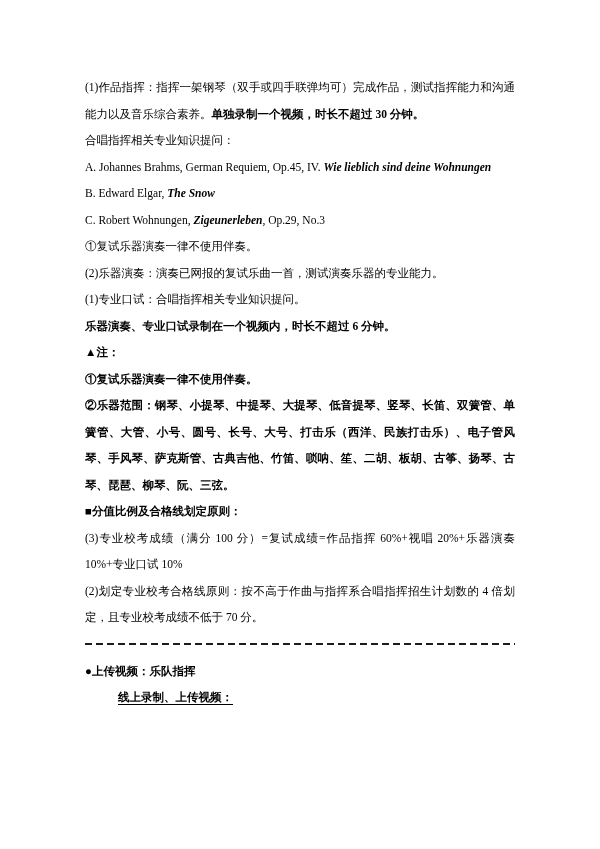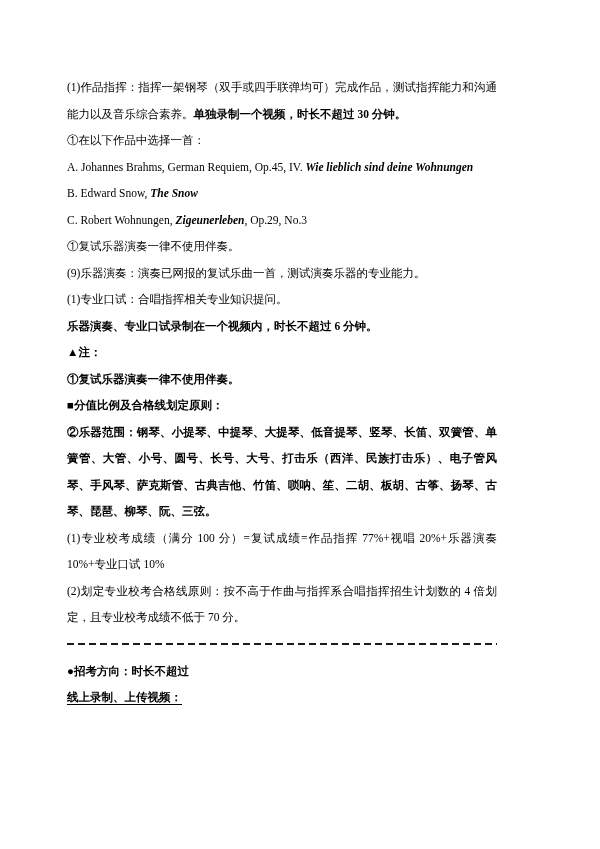--- a/index.html
+++ b/index.html
@@ -12,58 +12,58 @@
     width: 600px;
     height: 849px;
     background: #ffffff;
     overflow: hidden;
     box-sizing: border-box;
     font-family: "Liberation Serif", "DejaVu Serif", serif;
     color: #000000;
   }
   .doc-body {
     position: absolute;
-    left: 67px;
+    left: 85px;
     top: 74px;
     width: 430px;
   }
   .para {
     margin: 0;
     font-size: 11.5px;
     line-height: 26.5px;
     text-align: justify;
     word-break: break-word;
     color: #000000;
   }
   .run { white-space: pre-wrap; }
   .b { font-weight: bold; }
   .i { font-style: italic; font-weight: bold; }
-  .u { text-decoration: underline; text-underline-offset: 3px; }
+  .u { text-decoration: underline; text-underline-offset: 3px; margin-left: 33px; }
   .divider {
     height: 27px;
     background: repeating-linear-gradient(to right, #1c1c1c 0 7px, transparent 7px 11px) center / 100% 2px no-repeat;
   }
 </style>
 </head>
 <body>
 
 <div class="page">
   <div class="doc-body">
       <p class="para"><span class="run">(1)作品指挥：指挥一架钢琴（双手或四手联弹均可）完成作品，测试指挥能力和沟通能力以及音乐综合素养。</span><span class="run b">单独录制一个视频，时长不超过 30 分钟。</span></p>
-      <p class="para"><span class="run">①在以下作品中选择一首：</span></p>
+      <p class="para"><span class="run">合唱指挥相关专业知识提问：</span></p>
       <p class="para"><span class="run">A. Johannes Brahms, German Requiem, Op.45, IV. </span><span class="run i">Wie lieblich sind deine Wohnungen</span></p>
-      <p class="para"><span class="run">B. Edward Snow, </span><span class="run i">The Snow</span></p>
+      <p class="para"><span class="run">B. Edward Elgar, </span><span class="run i">The Snow</span></p>
       <p class="para"><span class="run">C. Robert Wohnungen, </span><span class="run i">Zigeunerleben</span><span class="run">, Op.29, No.3</span></p>
       <p class="para"><span class="run">①复试乐器演奏一律不使用伴奏。</span></p>
-      <p class="para"><span class="run">(9)乐器演奏：演奏已网报的复试乐曲一首，测试演奏乐器的专业能力。</span></p>
+      <p class="para"><span class="run">(2)乐器演奏：演奏已网报的复试乐曲一首，测试演奏乐器的专业能力。</span></p>
       <p class="para"><span class="run">(1)专业口试：合唱指挥相关专业知识提问。</span></p>
       <p class="para"><span class="run b">乐器演奏、专业口试录制在一个视频内，时长不超过 6 分钟。</span></p>
       <p class="para"><span class="run b">▲注：</span></p>
       <p class="para"><span class="run b">①复试乐器演奏一律不使用伴奏。</span></p>
+      <p class="para"><span class="run b">②乐器范围：钢琴、小提琴、中提琴、大提琴、低音提琴、竖琴、长笛、双簧管、单簧管、大管、小号、圆号、长号、大号、打击乐（西洋、民族打击乐）、电子管风琴、手风琴、萨克斯管、古典吉他、竹笛、唢呐、笙、二胡、板胡、古筝、扬琴、古琴、琵琶、柳琴、阮、三弦。</span></p>
       <p class="para"><span class="run b">■分值比例及合格线划定原则：</span></p>
-      <p class="para"><span class="run b">②乐器范围：钢琴、小提琴、中提琴、大提琴、低音提琴、竖琴、长笛、双簧管、单簧管、大管、小号、圆号、长号、大号、打击乐（西洋、民族打击乐）、电子管风琴、手风琴、萨克斯管、古典吉他、竹笛、唢呐、笙、二胡、板胡、古筝、扬琴、古琴、琵琶、柳琴、阮、三弦。</span></p>
-      <p class="para"><span class="run">(1)专业校考成绩（满分 100 分）=复试成绩=作品指挥 77%+视唱 20%+乐器演奏 10%+专业口试 10%</span></p>
+      <p class="para"><span class="run">(3)专业校考成绩（满分 100 分）=复试成绩=作品指挥 60%+视唱 20%+乐器演奏 10%+专业口试 10%</span></p>
       <p class="para"><span class="run">(2)划定专业校考合格线原则：按不高于作曲与指挥系合唱指挥招生计划数的 4 倍划定，且专业校考成绩不低于 70 分。</span></p>
       <div class="divider"></div>
-      <p class="para"><span class="run b">●招考方向：时长不超过</span></p>
+      <p class="para"><span class="run b">●上传视频：乐队指挥</span></p>
       <p class="para"><span class="run b u">线上录制、上传视频：</span></p>
     </div>
 </div>
 
 </body></html>

